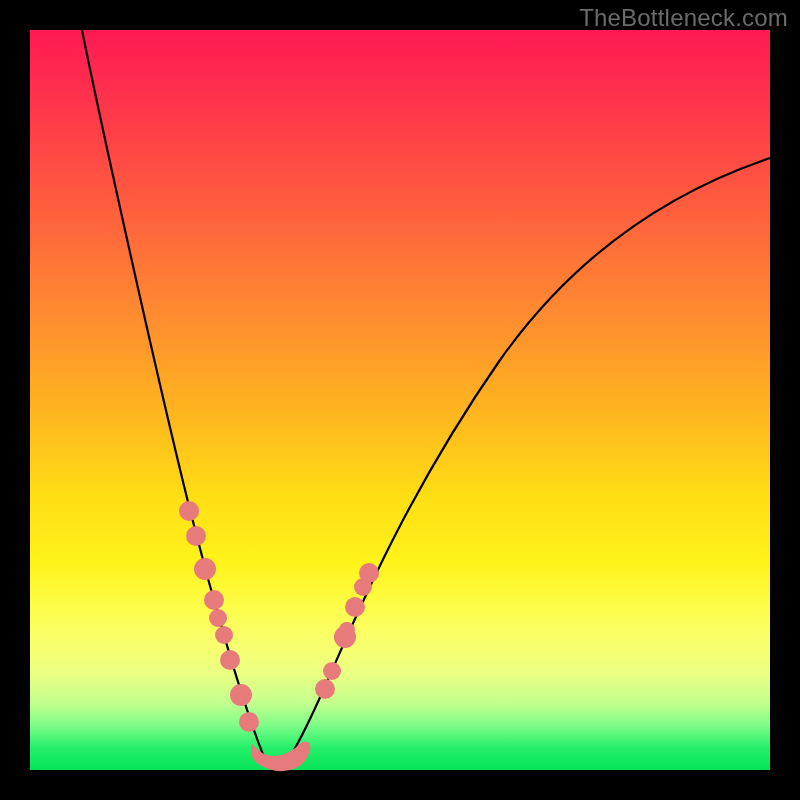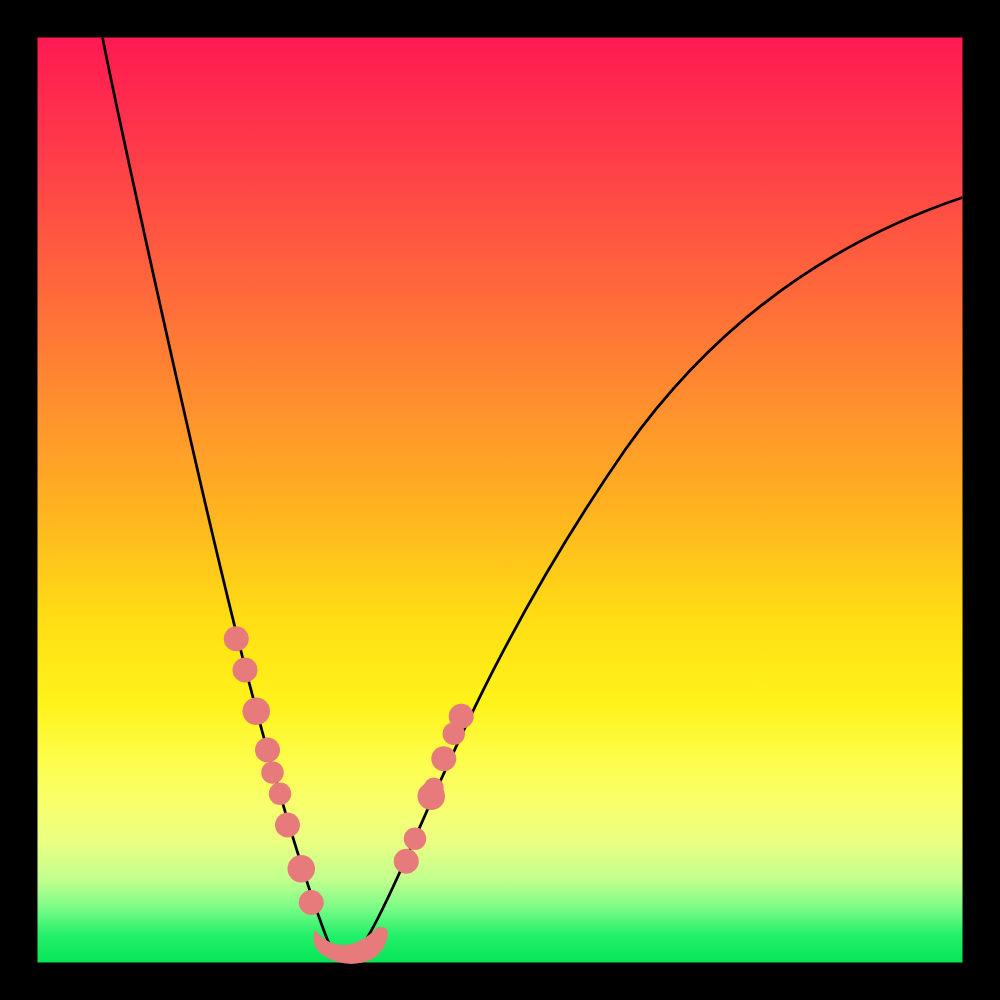--- a/index.html
+++ b/index.html
@@ -73,20 +73,21 @@
   }
   .blob {
     fill: #e77b7b;
     stroke: none;
   }
 </style>
 </head>
 <body>
 
 <div class="frame">
+  <div class="watermark">TheBottleneck.com</div>
 
   <div class="plot">
     <svg class="curves" viewBox="0 0 740 740">
 
       <path class="curve" d="M 52 0
                C 60 40, 75 110, 95 200
                C 115 290, 140 400, 160 480
                C 180 560, 210 665, 232 722
                C 238 735, 244 738, 248 738"></path>
 

